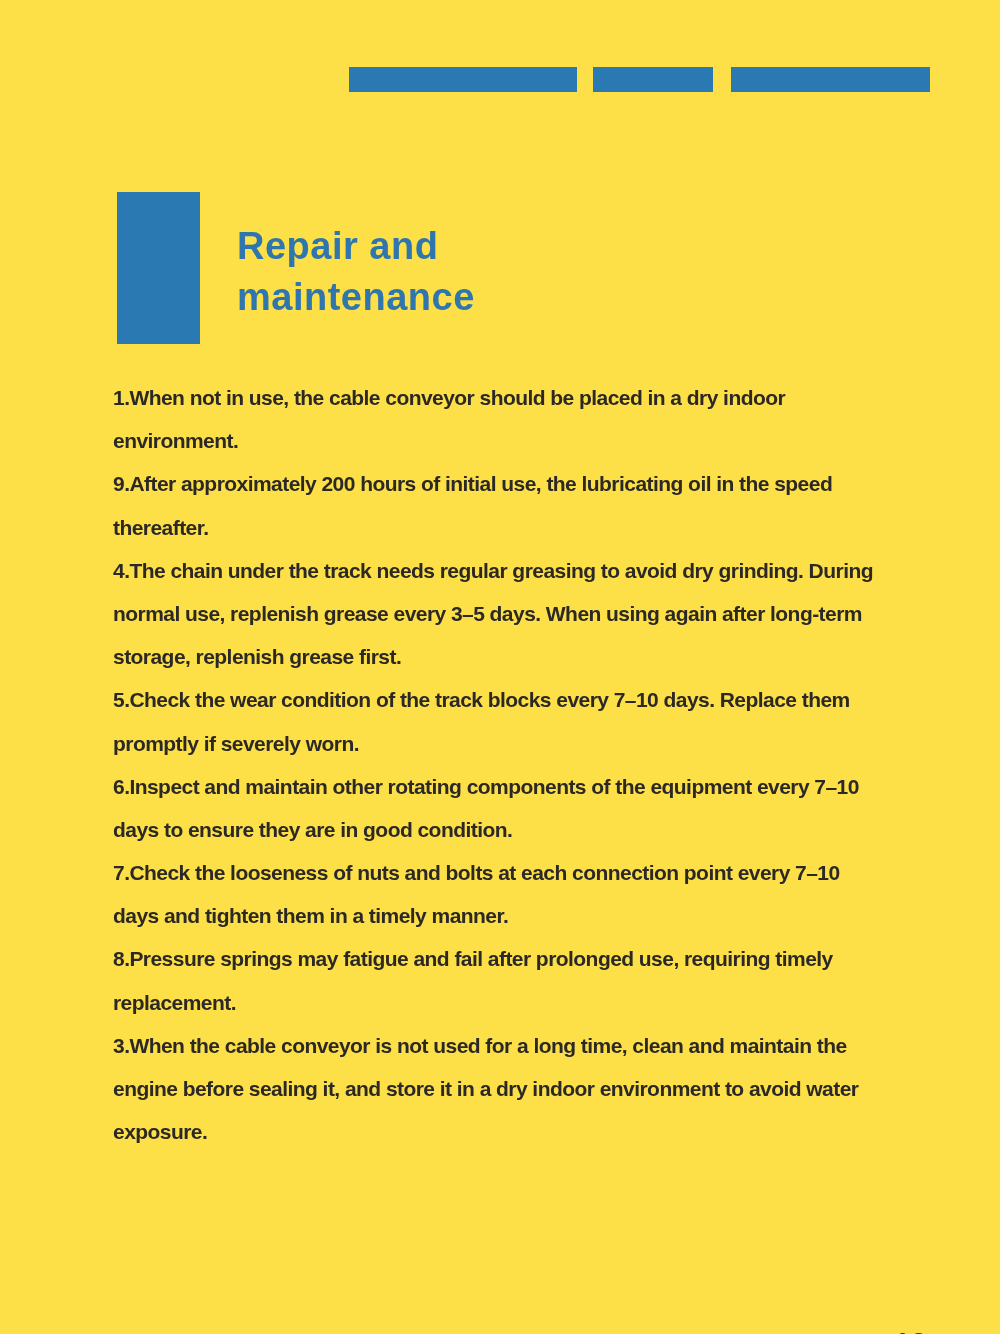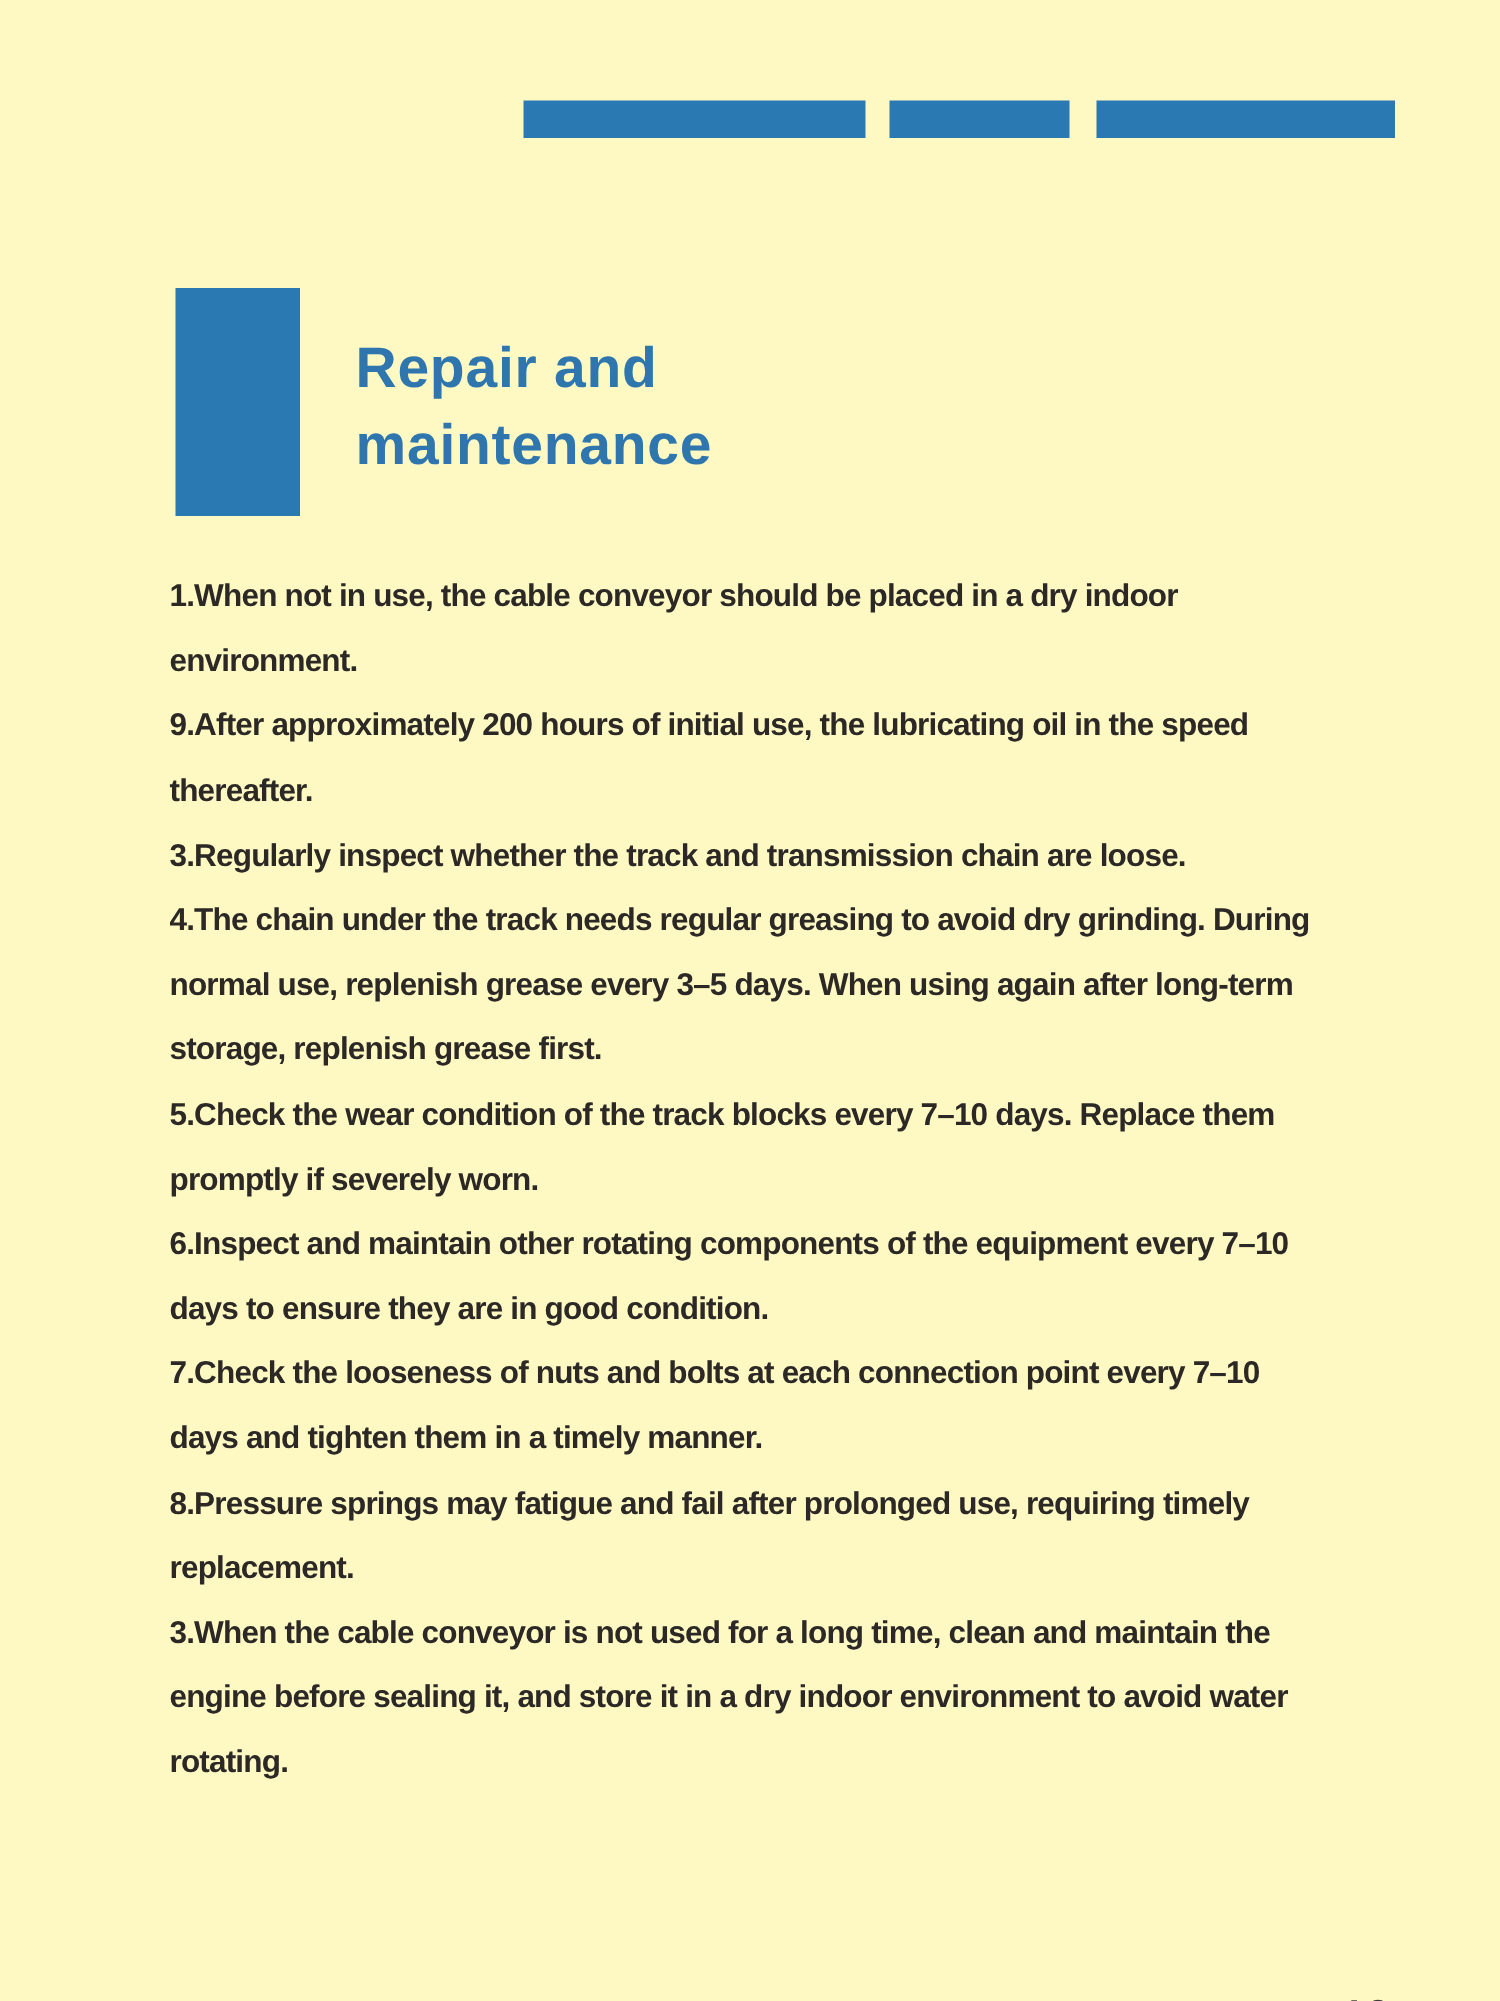--- a/index.html
+++ b/index.html
@@ -1,21 +1,21 @@
 <!DOCTYPE html>
 <html><head>
 <meta charset="utf-8">
 <style>
   * { margin: 0; padding: 0; box-sizing: border-box; }
   html, body { background: #e8e8e8; }
   .page {
     position: relative;
     width: 1000px;
     height: 1334px;
-    background: #fef9c3;
+    background: #fde047;
     overflow: hidden;
     font-family: "Liberation Sans", sans-serif;
   }
   .header-bar {
     position: absolute;
     top: 67px;
     height: 25px;
     background: #2a79b2;
   }
   .bar-1 { left: 349px; width: 228px; }
@@ -88,23 +88,20 @@
     <div class="list-item">
       <span class="line">1.When not in use, the cable conveyor should be placed in a dry indoor</span>
       <span class="line">environment.</span>
     </div>
 
     <div class="list-item">
       <span class="line">9.After approximately 200 hours of initial use, the lubricating oil in the speed</span>
       <span class="line">thereafter.</span>
     </div>
 
-    <div class="list-item">
-      <span class="line">3.Regularly inspect whether the track and transmission chain are loose.</span>
-    </div>
 
     <div class="list-item">
       <span class="line">4.The chain under the track needs regular greasing to avoid dry grinding. During</span>
       <span class="line">normal use, replenish grease every 3–5 days. When using again after long-term</span>
       <span class="line">storage, replenish grease first.</span>
     </div>
 
     <div class="list-item">
       <span class="line">5.Check the wear condition of the track blocks every 7–10 days. Replace them</span>
       <span class="line">promptly if severely worn.</span>
@@ -121,20 +118,20 @@
     </div>
 
     <div class="list-item">
       <span class="line">8.Pressure springs may fatigue and fail after prolonged use, requiring timely</span>
       <span class="line">replacement.</span>
     </div>
 
     <div class="list-item">
       <span class="line">3.When the cable conveyor is not used for a long time, clean and maintain the</span>
       <span class="line">engine before sealing it, and store it in a dry indoor environment to avoid water</span>
-      <span class="line">rotating.</span>
+      <span class="line">exposure.</span>
     </div>
 
   </div>
 
   <div class="page-number">13</div>
 
 </div>
 
 </body></html>

